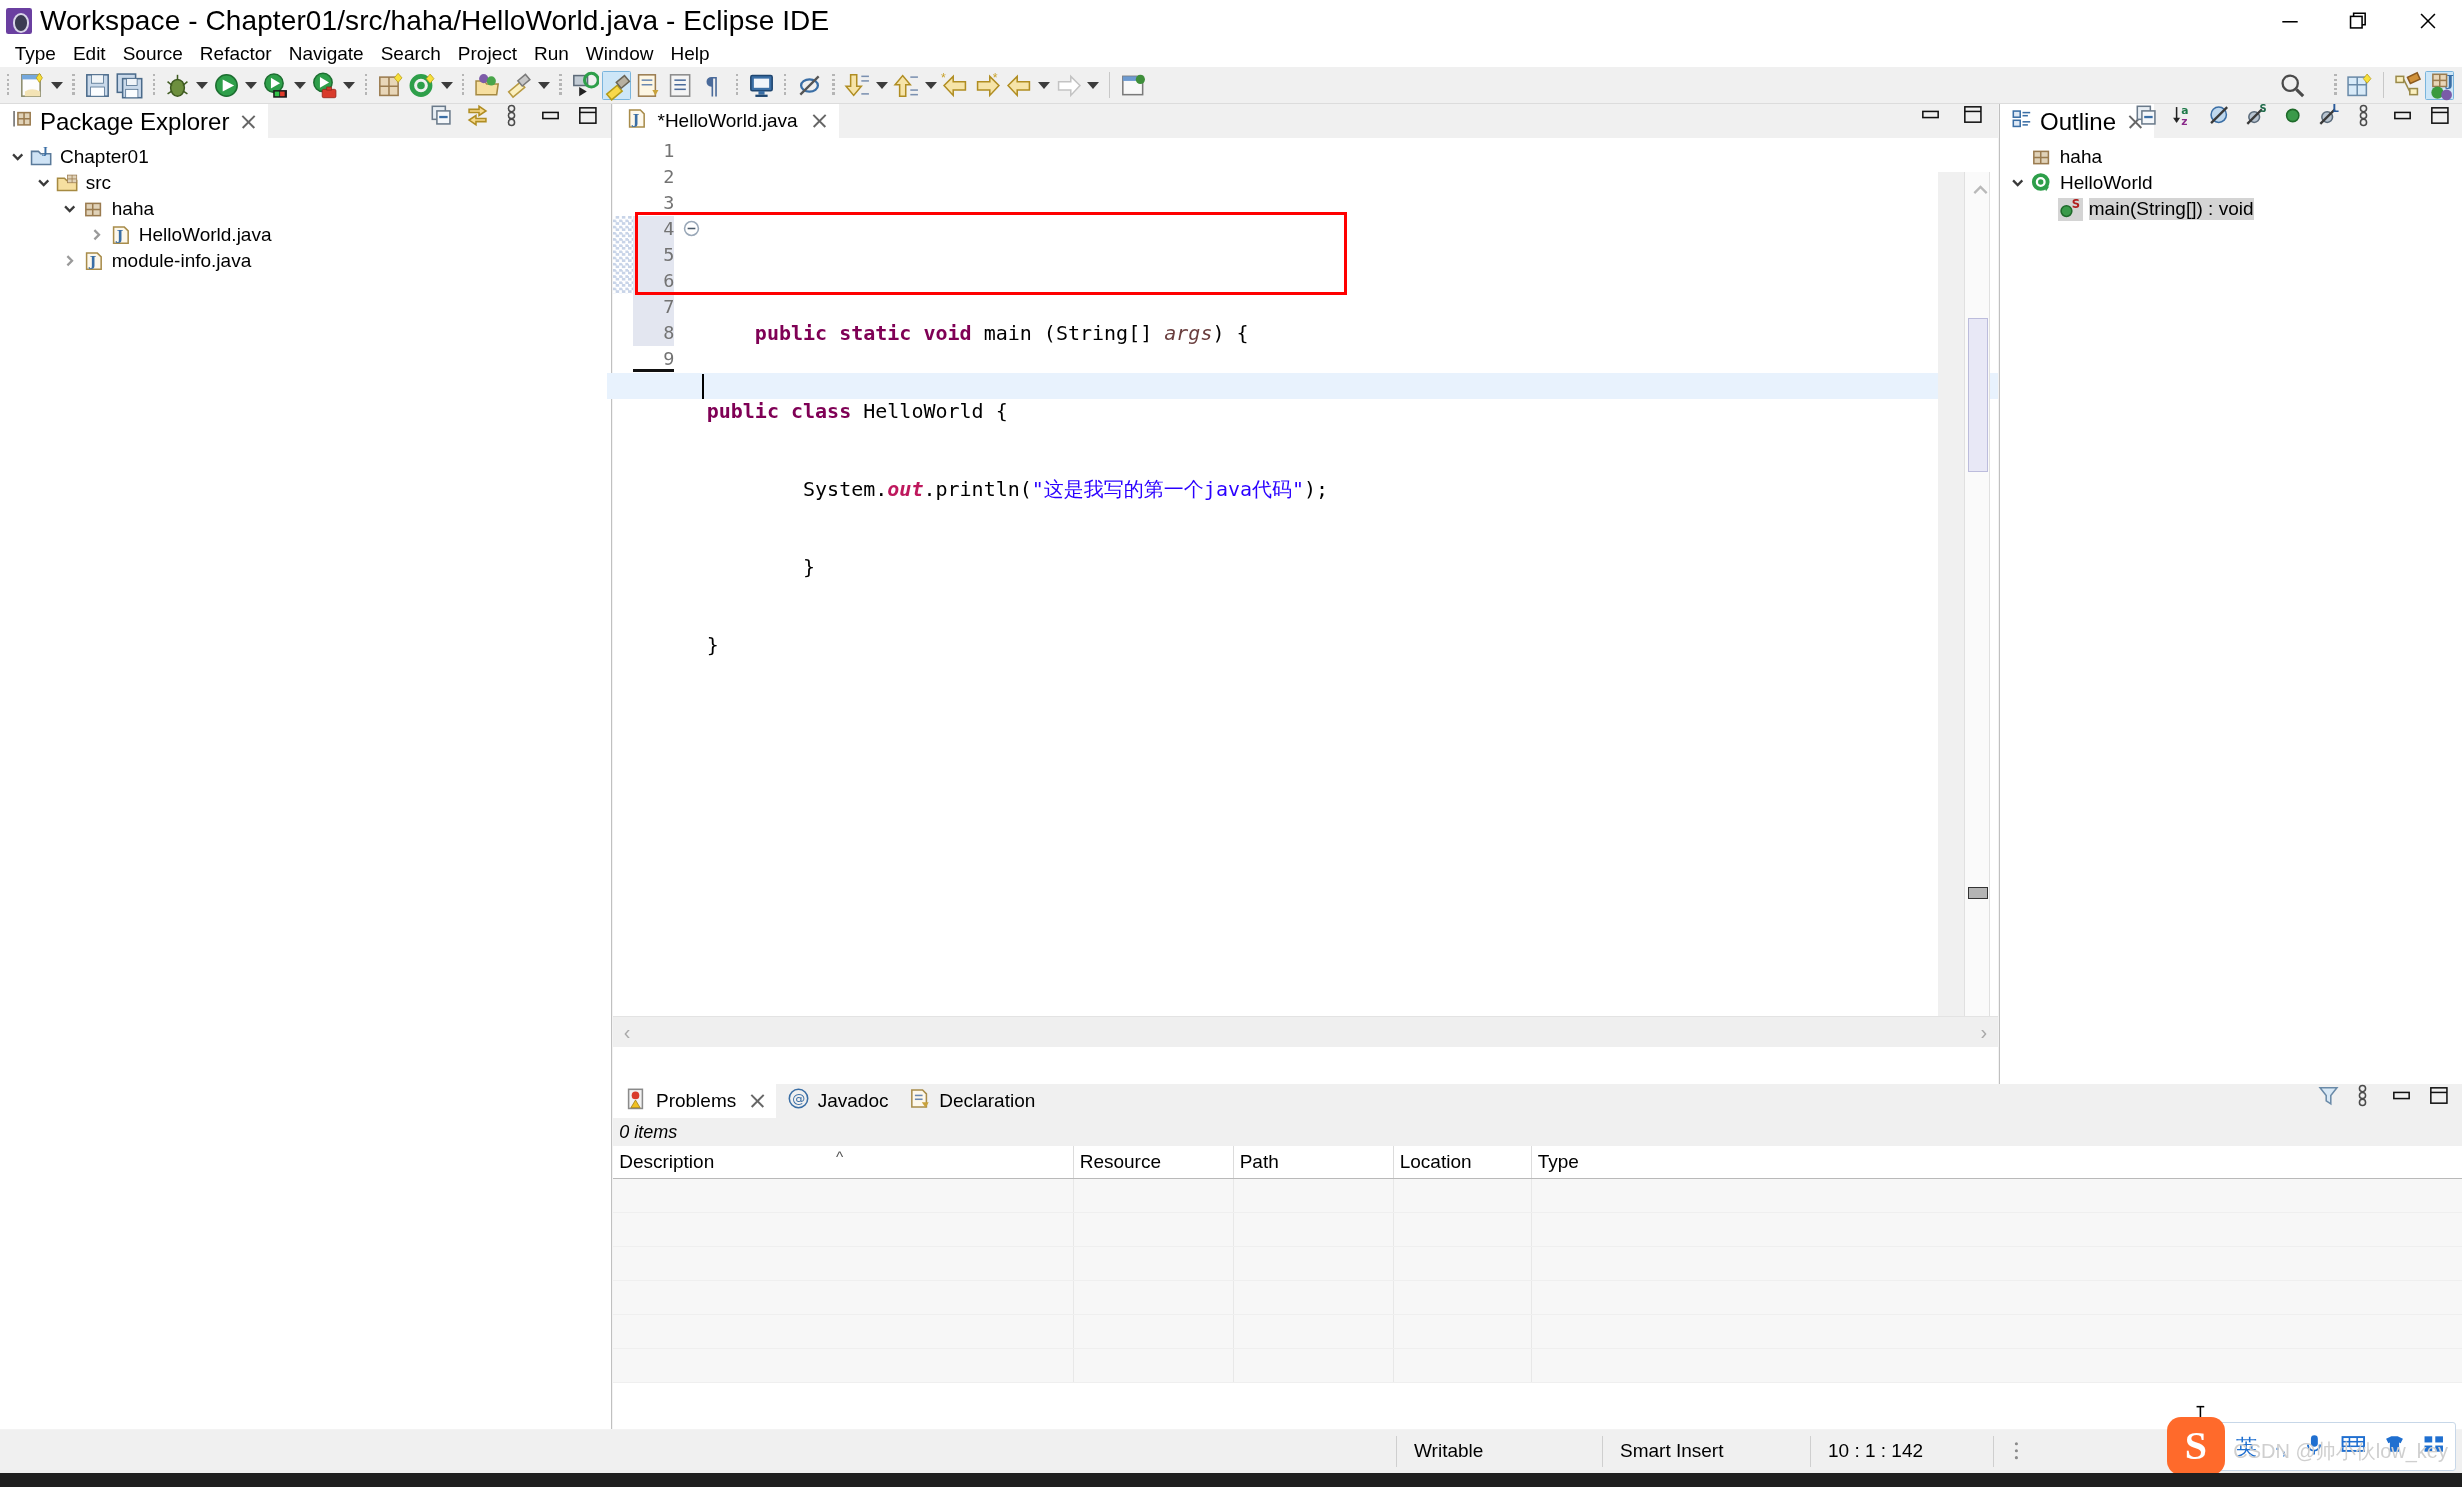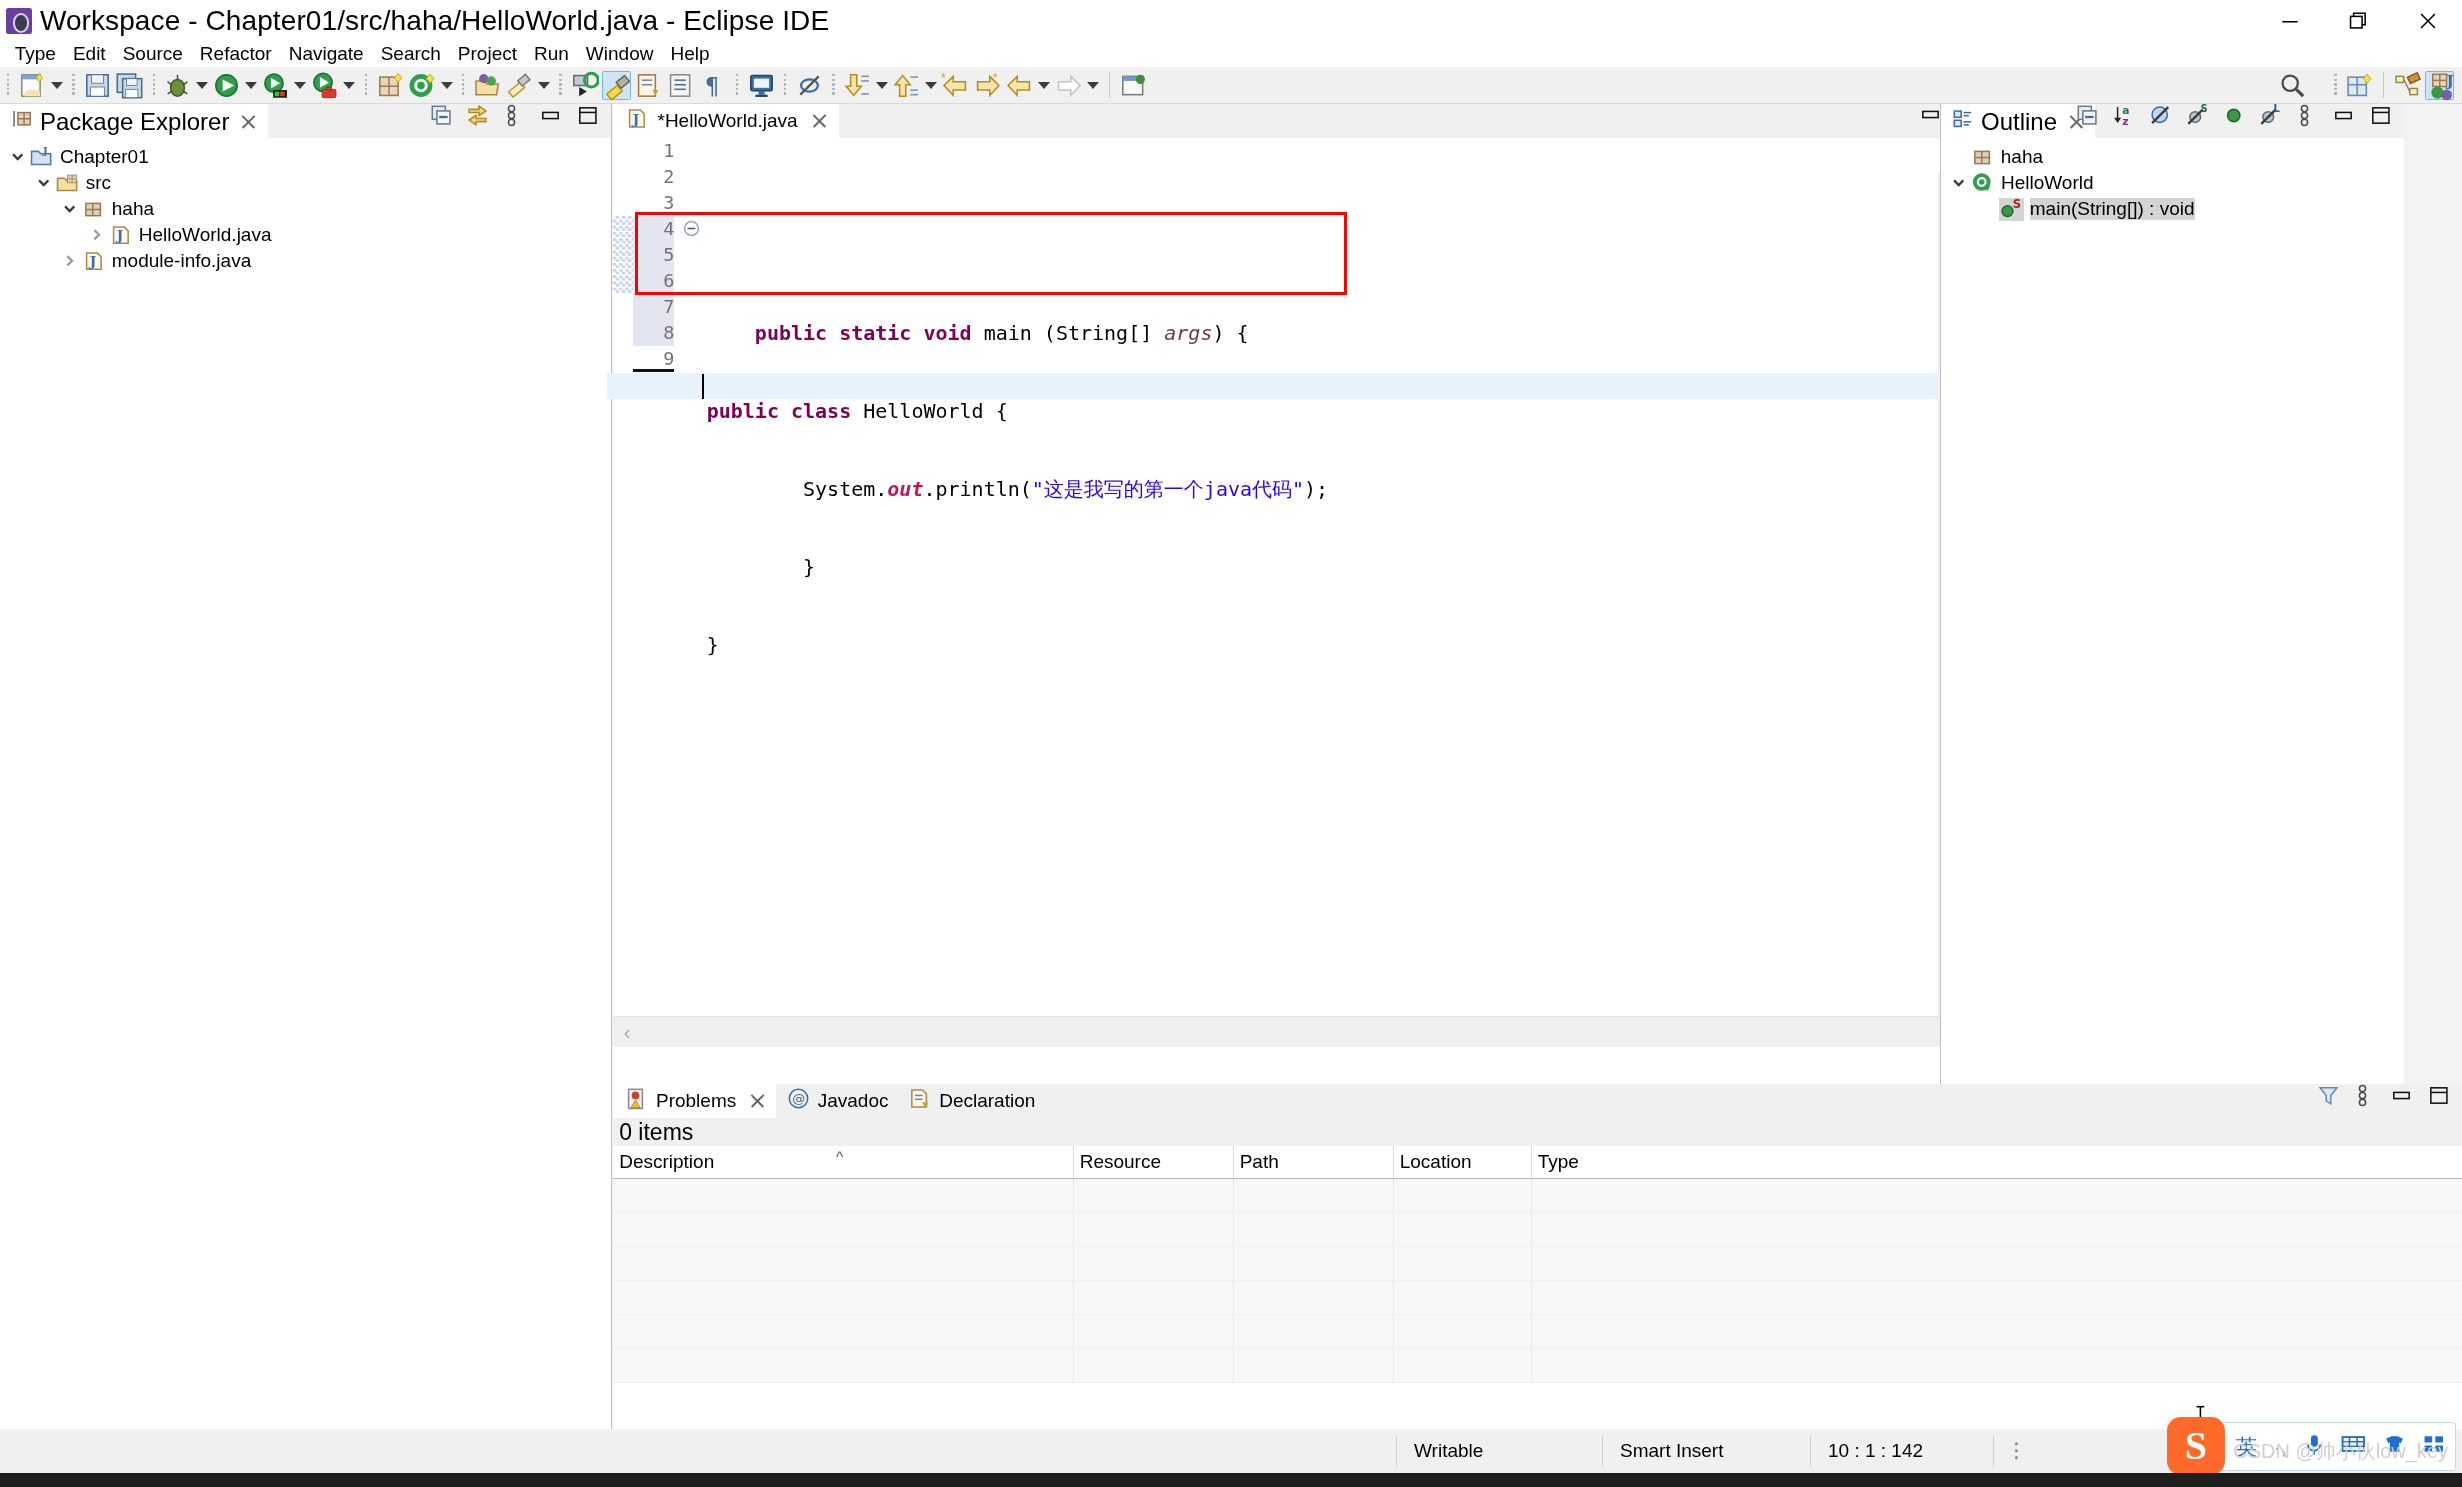--- a/index.html
+++ b/index.html
@@ -88,29 +88,29 @@
   .ed-vscroll { position:absolute; right:34px; top:34px; width:26px; height:862px; background:#f0f0f0; }
   .ed-ovr { position:absolute; right:7.7px; top:34px; width:26px; height:862px; background:#fafafa;
             border-left:0.8px solid #e0e0e0; border-right:0.8px solid #e0e0e0;}
   .ovr-thumb{ position:absolute; left:2.3px; top:146px; width:20px; height:154px; background:#e8e8f6; border:0.8px solid #bcbcdc;}
   .ovr-mark { position:absolute; left:3.1px; top:715px; width:20px; height:12.3px; background:#b4b4b4; border:1.5px solid #333;}
   .ed-hscroll{ position:absolute; left:0; bottom:0; width:100%; height:31px; background:#efefef;
                border-top:0.8px solid #e3e3e3; display:flex; align-items:center; justify-content:space-between;
                padding:0 10.8px; color:#a8a8a8; font-size:20px;}
 
   
-  .outline { position:absolute; left:1940px; top:104px; width:464px; height:980px; background:#ffffff;
+  .outline { position:absolute; left:1999px; top:104px; width:464px; height:980px; background:#ffffff;
              border-left:0.8px solid #c0c0c0; }
 
   
   .problems { position:absolute; left:613px; top:1084px; width:1849px; height:345px; background:#ffffff; }
   .pb-tabbar{ height:34px; background:#f0f0f0; display:flex; align-items:flex-end; position:relative;}
   .pb-tab{ height:34px; display:flex; align-items:center; padding:0 9.2px 0 10.8px; font-size:19px;}
   .pb-tab.active{ background:#ffffff; }
-  .pb-items{ height:28px; background:#f0f0f0; font-size:23px; padding-left:6.2px; line-height:28px; }
+  .pb-items{ height:28px; background:#f0f0f0; font-size:18px; padding-left:6.2px; line-height:28px;font-style:italic; }
   .pb-table{ width:100%; border-collapse:collapse; table-layout:fixed; font-size:19px;}
   .pb-table th{ text-align:left; font-weight:normal; height:32px; background:#ffffff;
                 border-right:0.8px solid #dcdcdc; border-bottom:0.8px solid #b9b9b9; padding-left:6.2px; position:relative;}
   .pb-table td{ height:34px; border-right:0.8px solid #e8e8e8; border-bottom:0.8px solid #efefef;}
   .pb-table tr.odd td{ background:#f7f7f7; }
   .sort-caret{ position:absolute; left:223px; top:1.5px; color:#555; font-size:15.4px;}
 
   
   .statusbar{ position:absolute; left:0; bottom:15.4px; width:2462px; height:43px; background:#f0f0f0;
               display:flex; align-items:center; font-size:19px; }

